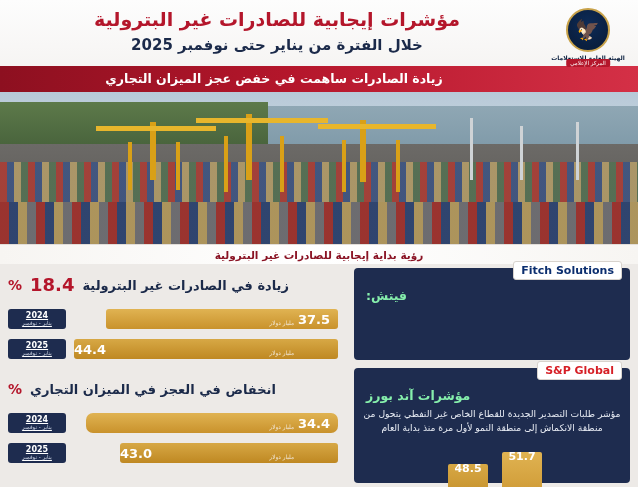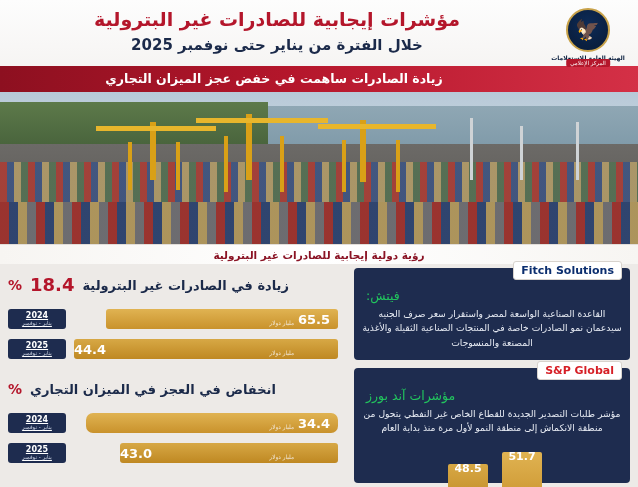--- a/index.html
+++ b/index.html
@@ -106,21 +106,21 @@
     background: #1e2c4f; border-radius: 4px; color:#fff; position: relative;
     margin-bottom: 8px; padding: 20px 8px 8px 8px;
   }
   .card-logo {
     position:absolute; top:-7px; right:8px; background:#ffffff; border:1px solid #d8d3cd;
     border-radius:3px; padding:2px 7px; font-weight:bold; font-size:11px; color:#0b2e6f;
     line-height: 13px;
   }
   .sp-logo { color:#d61f26; }
   .card-name {
-    text-align:left; font-size:12.5px; font-weight:normal; color:#22c55e;
+    text-align:left; font-size:12.5px; font-weight:bold; color:#86efac;
     padding-left:4px; margin-bottom:4px;
   }
   .card-text { font-size:9.2px; line-height:1.55; text-align:center; color:#e9edf5; }
 
   
   .mini-chart { position:relative; height:78px; margin-top:6px; }
   .mini-bar { position:absolute; bottom:12px; width:40px; border-radius:2px 2px 0 0; }
   .mini-bar .val {
     position:absolute; top:-2px; left:0; right:0; text-align:center;
     font-size:11px; font-weight:bold; color:#fff;
@@ -193,31 +193,30 @@
     <div class="crane-beam" style="left:318px;top:32px;width:118px;"></div>
     <div class="crane-leg" style="left:342px;top:48px;height:52px;"></div>
     <div class="crane-leg" style="left:396px;top:48px;height:52px;"></div>
 
     <div class="mast" style="left:470px;top:26px;height:62px;"></div>
     <div class="mast" style="left:520px;top:34px;height:54px;"></div>
     <div class="mast" style="left:576px;top:30px;height:58px;"></div>
   </div>
 
   <div class="ribbon">
-    <span>رؤية دولية إيجابية للصادرات غير البترولية</span>
+    <span>رؤية بداية إيجابية للصادرات غير البترولية</span>
   </div>
 
   <div class="body-area">
 
     <div class="cards">
 
       <div class="card" style="height:92px;">
         <div class="card-logo">Fitch Solutions</div>
         <div class="card-name">فيتش:</div>
-        <div class="card-text">القاعدة الصناعية الواسعة لمصر واستقرار سعر صرف الجنيه سيدعمان نمو الصادرات خاصة في المنتجات الصناعية الثقيلة والأغذية المصنعة والمنسوجات</div>
       </div>
 
       <div class="card" style="height:115px;">
         <div class="card-logo sp-logo">S&amp;P Global</div>
         <div class="card-name">مؤشرات آند بورز</div>
         <div class="card-text">مؤشر طلبات التصدير الجديدة للقطاع الخاص غير النفطي يتحول من منطقة الانكماش إلى منطقة النمو لأول مرة منذ بداية العام</div>
 
         <div class="mini-chart">
 
           <div class="mini-bar gold" style="right:80px;height:56px;">
@@ -236,21 +235,21 @@
 
       <div class="kpi">
         <div class="kpi-head">
           <div class="kpi-title">زيادة في الصادرات غير البترولية</div>
           <div class="kpi-big">18.4</div>
           <div class="kpi-pct">%</div>
         </div>
         <div class="bars">
           <div class="bar-row">
             <div class="bar gold" style="width:232px;">
-              <span>65.5</span>
+              <span>37.5</span>
               <span class="unit">مليار دولار</span>
             </div>
             <div class="bar-year">
               <span>2024</span>
               <small>يناير - نوفمبر</small>
             </div>
           </div>
           <div class="bar-row">
             <div class="bar gold2" style="width:264px;">
               <span>44.4</span>

